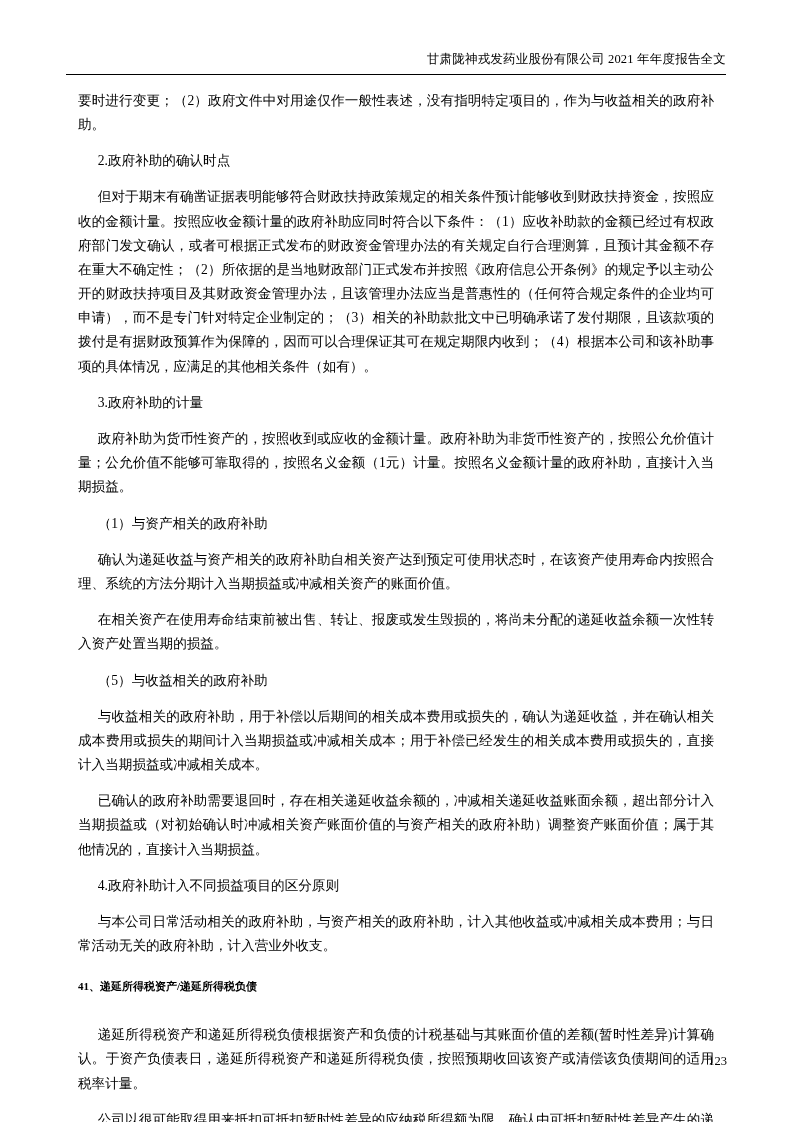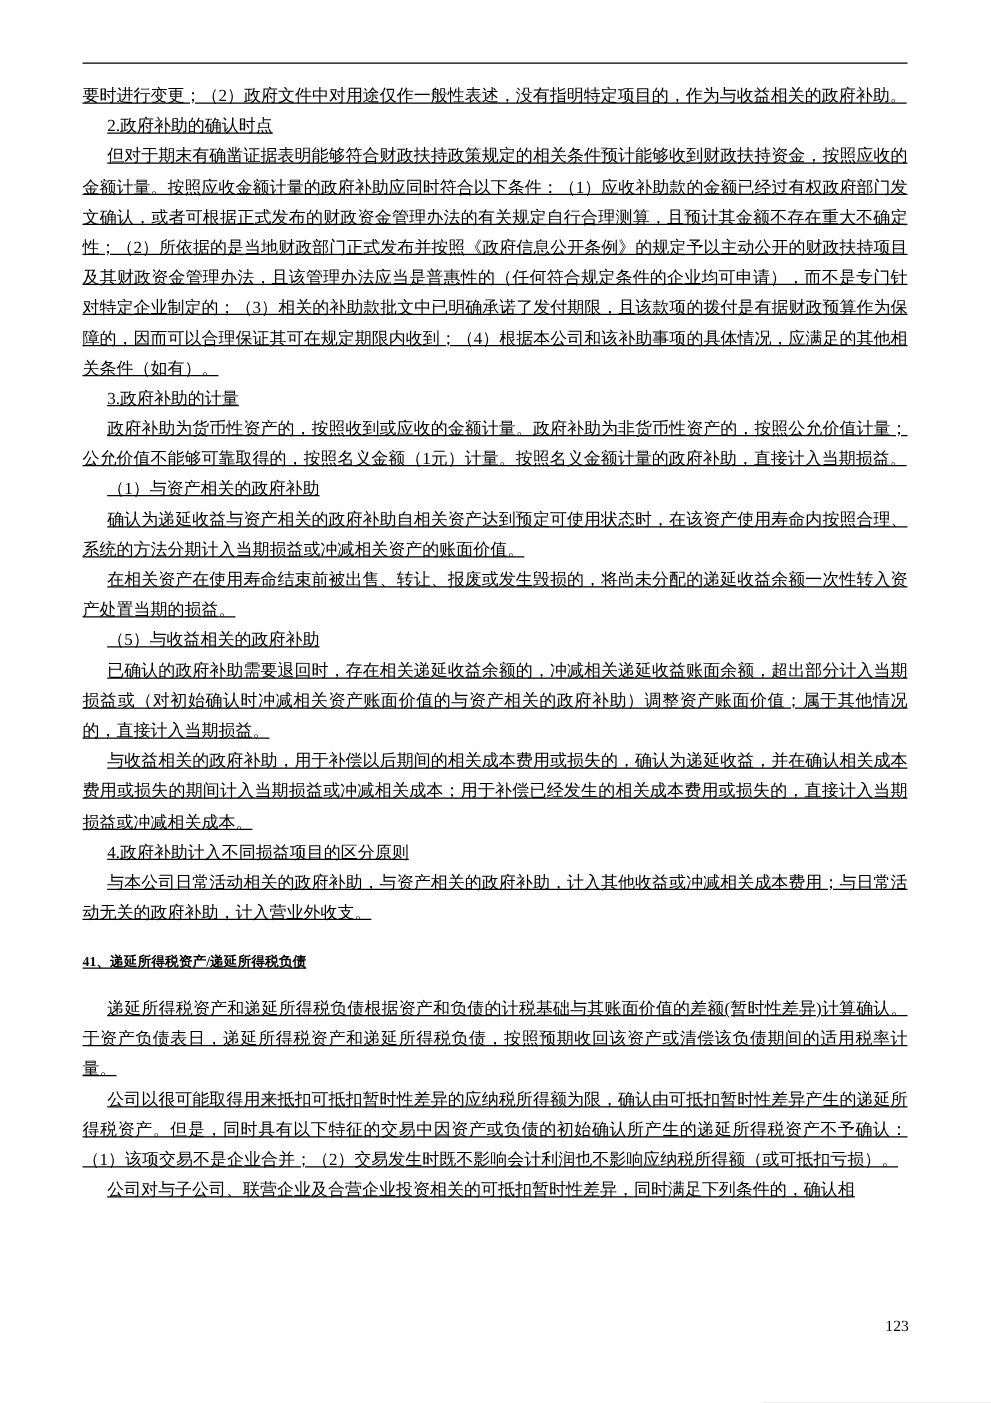--- a/index.html
+++ b/index.html
@@ -35,22 +35,21 @@
     border-bottom: 1.1px solid #000;
     margin-bottom: 14px;
   }
   .body-text {
     font-size: 13.6px;
     line-height: 1.78;
     text-align: justify;
     text-justify: inter-ideograph;
   }
   p {
-    margin: 0;
-    text-decoration: underline;
+    margin: 12px;
   }
   p.ind0 {
     text-indent: 0;
   }
   p.ind1 {
     text-indent: 1.45em;
   }
   .section-title {
     font-size: 11px;
     font-weight: bold;
@@ -69,34 +68,37 @@
     font-size: 12.5px;
     font-family: "Liberation Serif", "DejaVu Serif", serif;
   }
 </style>
 </head>
 <body>
 
 <div class="page">
   <div class="page-inner">
 
+    <div class="header-row">
+      <span>甘肃陇神戎发药业股份有限公司 2021 年年度报告全文</span>
+    </div>
     <div class="header-rule"></div>
 
     <div class="body-text">
       <p class="ind0">要时进行变更；（2）政府文件中对用途仅作一般性表述，没有指明特定项目的，作为与收益相关的政府补助。</p>
       <p class="ind1">2.政府补助的确认时点</p>
       <p class="ind1">但对于期末有确凿证据表明能够符合财政扶持政策规定的相关条件预计能够收到财政扶持资金，按照应收的金额计量。按照应收金额计量的政府补助应同时符合以下条件：（1）应收补助款的金额已经过有权政府部门发文确认，或者可根据正式发布的财政资金管理办法的有关规定自行合理测算，且预计其金额不存在重大不确定性；（2）所依据的是当地财政部门正式发布并按照《政府信息公开条例》的规定予以主动公开的财政扶持项目及其财政资金管理办法，且该管理办法应当是普惠性的（任何符合规定条件的企业均可申请），而不是专门针对特定企业制定的；（3）相关的补助款批文中已明确承诺了发付期限，且该款项的拨付是有据财政预算作为保障的，因而可以合理保证其可在规定期限内收到；（4）根据本公司和该补助事项的具体情况，应满足的其他相关条件（如有）。</p>
       <p class="ind1">3.政府补助的计量</p>
       <p class="ind1">政府补助为货币性资产的，按照收到或应收的金额计量。政府补助为非货币性资产的，按照公允价值计量；公允价值不能够可靠取得的，按照名义金额（1元）计量。按照名义金额计量的政府补助，直接计入当期损益。</p>
       <p class="ind1">（1）与资产相关的政府补助</p>
       <p class="ind1">确认为递延收益与资产相关的政府补助自相关资产达到预定可使用状态时，在该资产使用寿命内按照合理、系统的方法分期计入当期损益或冲减相关资产的账面价值。</p>
       <p class="ind1">在相关资产在使用寿命结束前被出售、转让、报废或发生毁损的，将尚未分配的递延收益余额一次性转入资产处置当期的损益。</p>
       <p class="ind1">（5）与收益相关的政府补助</p>
+      <p class="ind1">与收益相关的政府补助，用于补偿以后期间的相关成本费用或损失的，确认为递延收益，并在确认相关成本费用或损失的期间计入当期损益或冲减相关成本；用于补偿已经发生的相关成本费用或损失的，直接计入当期损益或冲减相关成本。</p>
       <p class="ind1">已确认的政府补助需要退回时，存在相关递延收益余额的，冲减相关递延收益账面余额，超出部分计入当期损益或（对初始确认时冲减相关资产账面价值的与资产相关的政府补助）调整资产账面价值；属于其他情况的，直接计入当期损益。</p>
-      <p class="ind1">与收益相关的政府补助，用于补偿以后期间的相关成本费用或损失的，确认为递延收益，并在确认相关成本费用或损失的期间计入当期损益或冲减相关成本；用于补偿已经发生的相关成本费用或损失的，直接计入当期损益或冲减相关成本。</p>
       <p class="ind1">4.政府补助计入不同损益项目的区分原则</p>
       <p class="ind1">与本公司日常活动相关的政府补助，与资产相关的政府补助，计入其他收益或冲减相关成本费用；与日常活动无关的政府补助，计入营业外收支。</p>
 
       <p class="section-title">41、递延所得税资产/递延所得税负债</p>
 
       <div class="spacer-sm"></div>
 
       <p class="ind1">递延所得税资产和递延所得税负债根据资产和负债的计税基础与其账面价值的差额(暂时性差异)计算确认。于资产负债表日，递延所得税资产和递延所得税负债，按照预期收回该资产或清偿该负债期间的适用税率计量。</p>
       <p class="ind1">公司以很可能取得用来抵扣可抵扣暂时性差异的应纳税所得额为限，确认由可抵扣暂时性差异产生的递延所得税资产。但是，同时具有以下特征的交易中因资产或负债的初始确认所产生的递延所得税资产不予确认：（1）该项交易不是企业合并；（2）交易发生时既不影响会计利润也不影响应纳税所得额（或可抵扣亏损）。</p>
       <p class="ind1">公司对与子公司、联营企业及合营企业投资相关的可抵扣暂时性差异，同时满足下列条件的，确认相</p>

